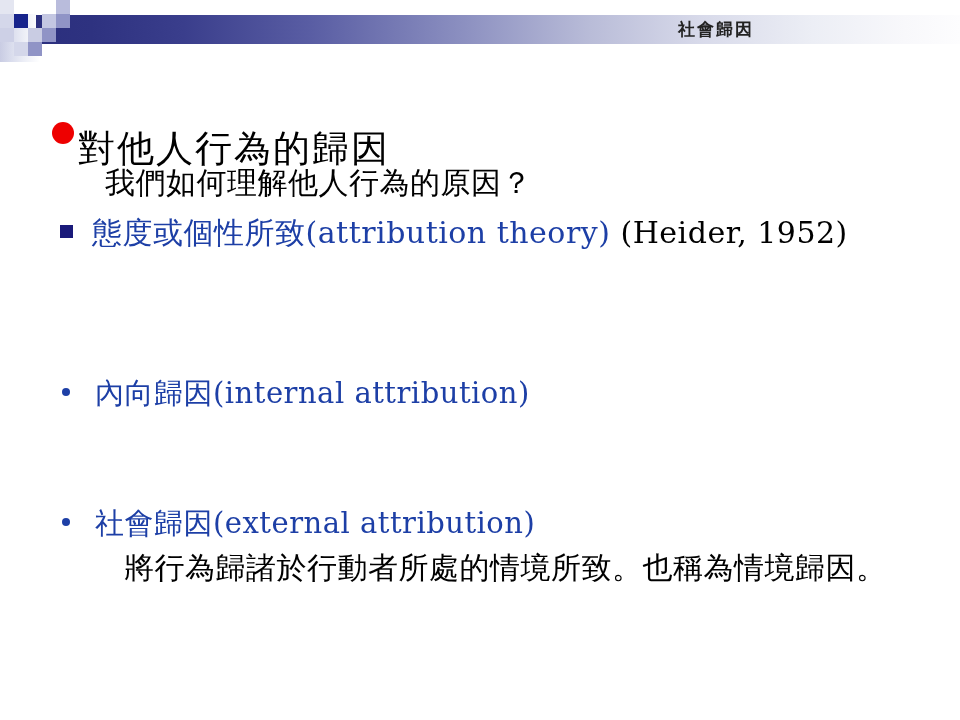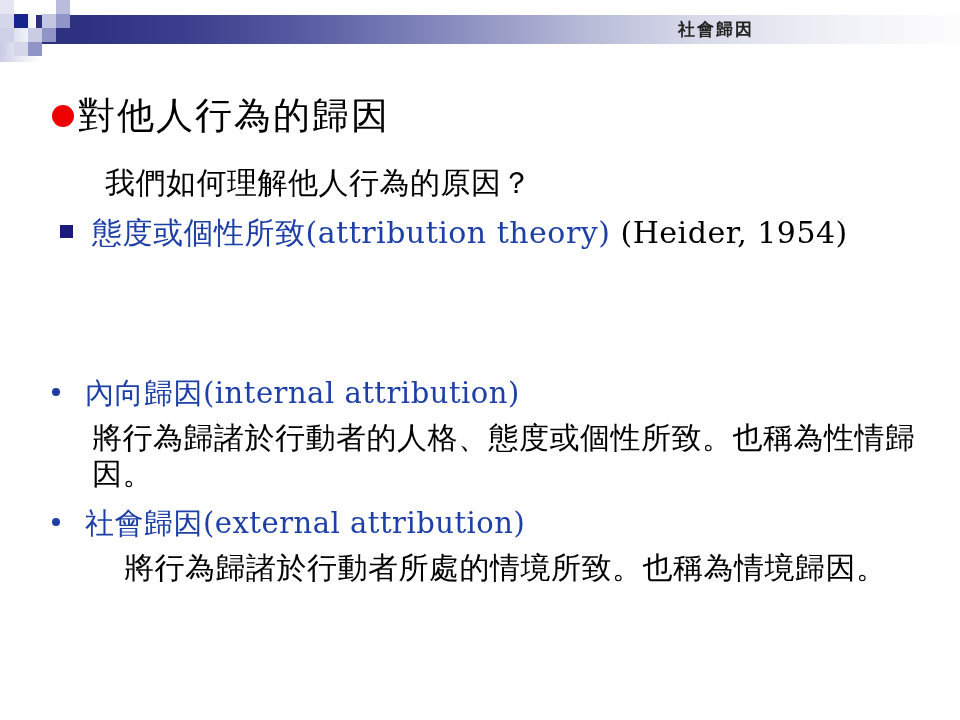--- a/index.html
+++ b/index.html
@@ -96,20 +96,21 @@
     background: #ee0000;
     flex: 0 0 auto;
     margin-right: 4px;
   }
   #heading-text {
     font-size: 37px;
     color: #000000;
     letter-spacing: 2px;
     line-height: 42px;
     white-space: nowrap;
+    margin-top: 33px;
   }
 
   
   .para {
     position: absolute;
     left: 92px;
     width: 828px;
     font-size: 30px;
     color: #000000;
     line-height: 37px;
@@ -139,21 +140,21 @@
   .sq-text {
     font-size: 30px;
     line-height: 38px;
     letter-spacing: 0.5px;
     white-space: nowrap;
   }
 
   
   .dot-row {
     position: absolute;
-    left: 52px;
+    left: 62px;
     width: 890px;
     display: flex;
     align-items: baseline;
   }
   .dot-bullet {
     width: 8px;
     height: 8px;
     border-radius: 50%;
     background: #1d3fa6;
     flex: 0 0 auto;
@@ -200,33 +201,32 @@
   <div id="heading-row">
     <span id="heading-bullet"></span>
     <span id="heading-text">對他人行為的歸因</span>
   </div>
 
   <div class="para" style="top:102px;margin-left:13px;">我們如何理解他人行為的原因？</div>
 
   <div class="sq-row" style="top:152px;">
     <span class="sq-bullet"></span>
     <span class="sq-text">
-      <span class="blue">態度或個性所致(attribution theory)</span><span class="black"> (Heider, 1954)</span>
+      <span class="blue">態度或個性所致(attribution theory)</span><span class="black"> (Heider, 1952)</span>
     </span>
   </div>
 
 
   <div class="dot-row" style="top:312px;">
     <span class="dot-bullet"></span>
     <span class="dot-text blue">
       <span>內向歸因</span><span>(internal attribution)</span>
     </span>
   </div>
 
-  <div class="para tight" style="top:358px;">將行為歸諸於行動者的人格、態度或個性所致。也稱為性情歸因。</div>
 
   <div class="dot-row" style="top:442px;">
     <span class="dot-bullet"></span>
     <span class="dot-text blue">
       <span>社會歸因</span><span>(external attribution)</span>
     </span>
   </div>
 
   <div class="para tight" style="top:488px;margin-left:32px;">將行為歸諸於行動者所處的情境所致。也稱為情境歸因。</div>
 

